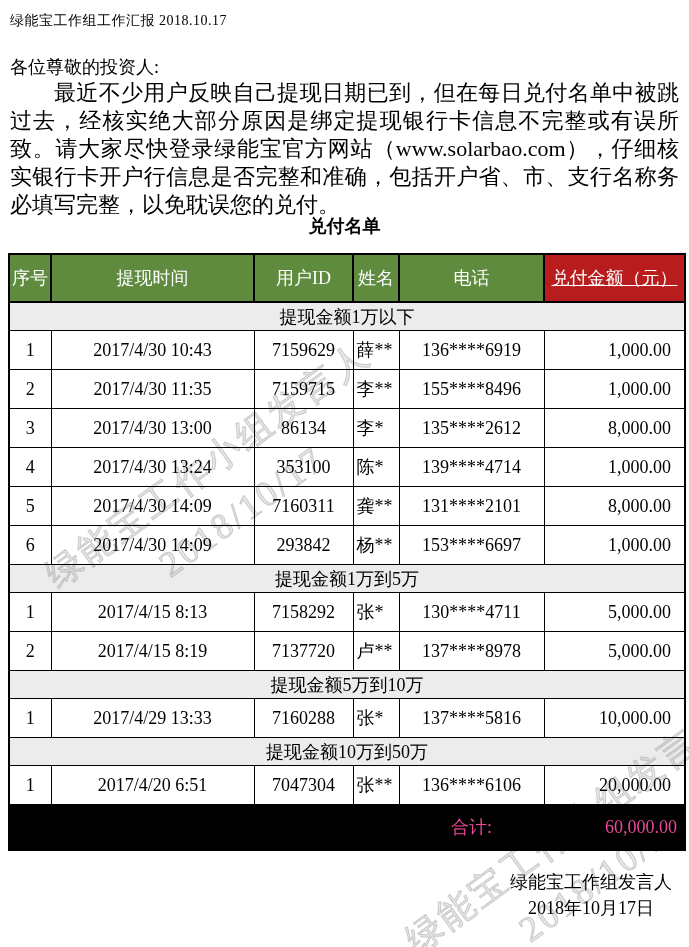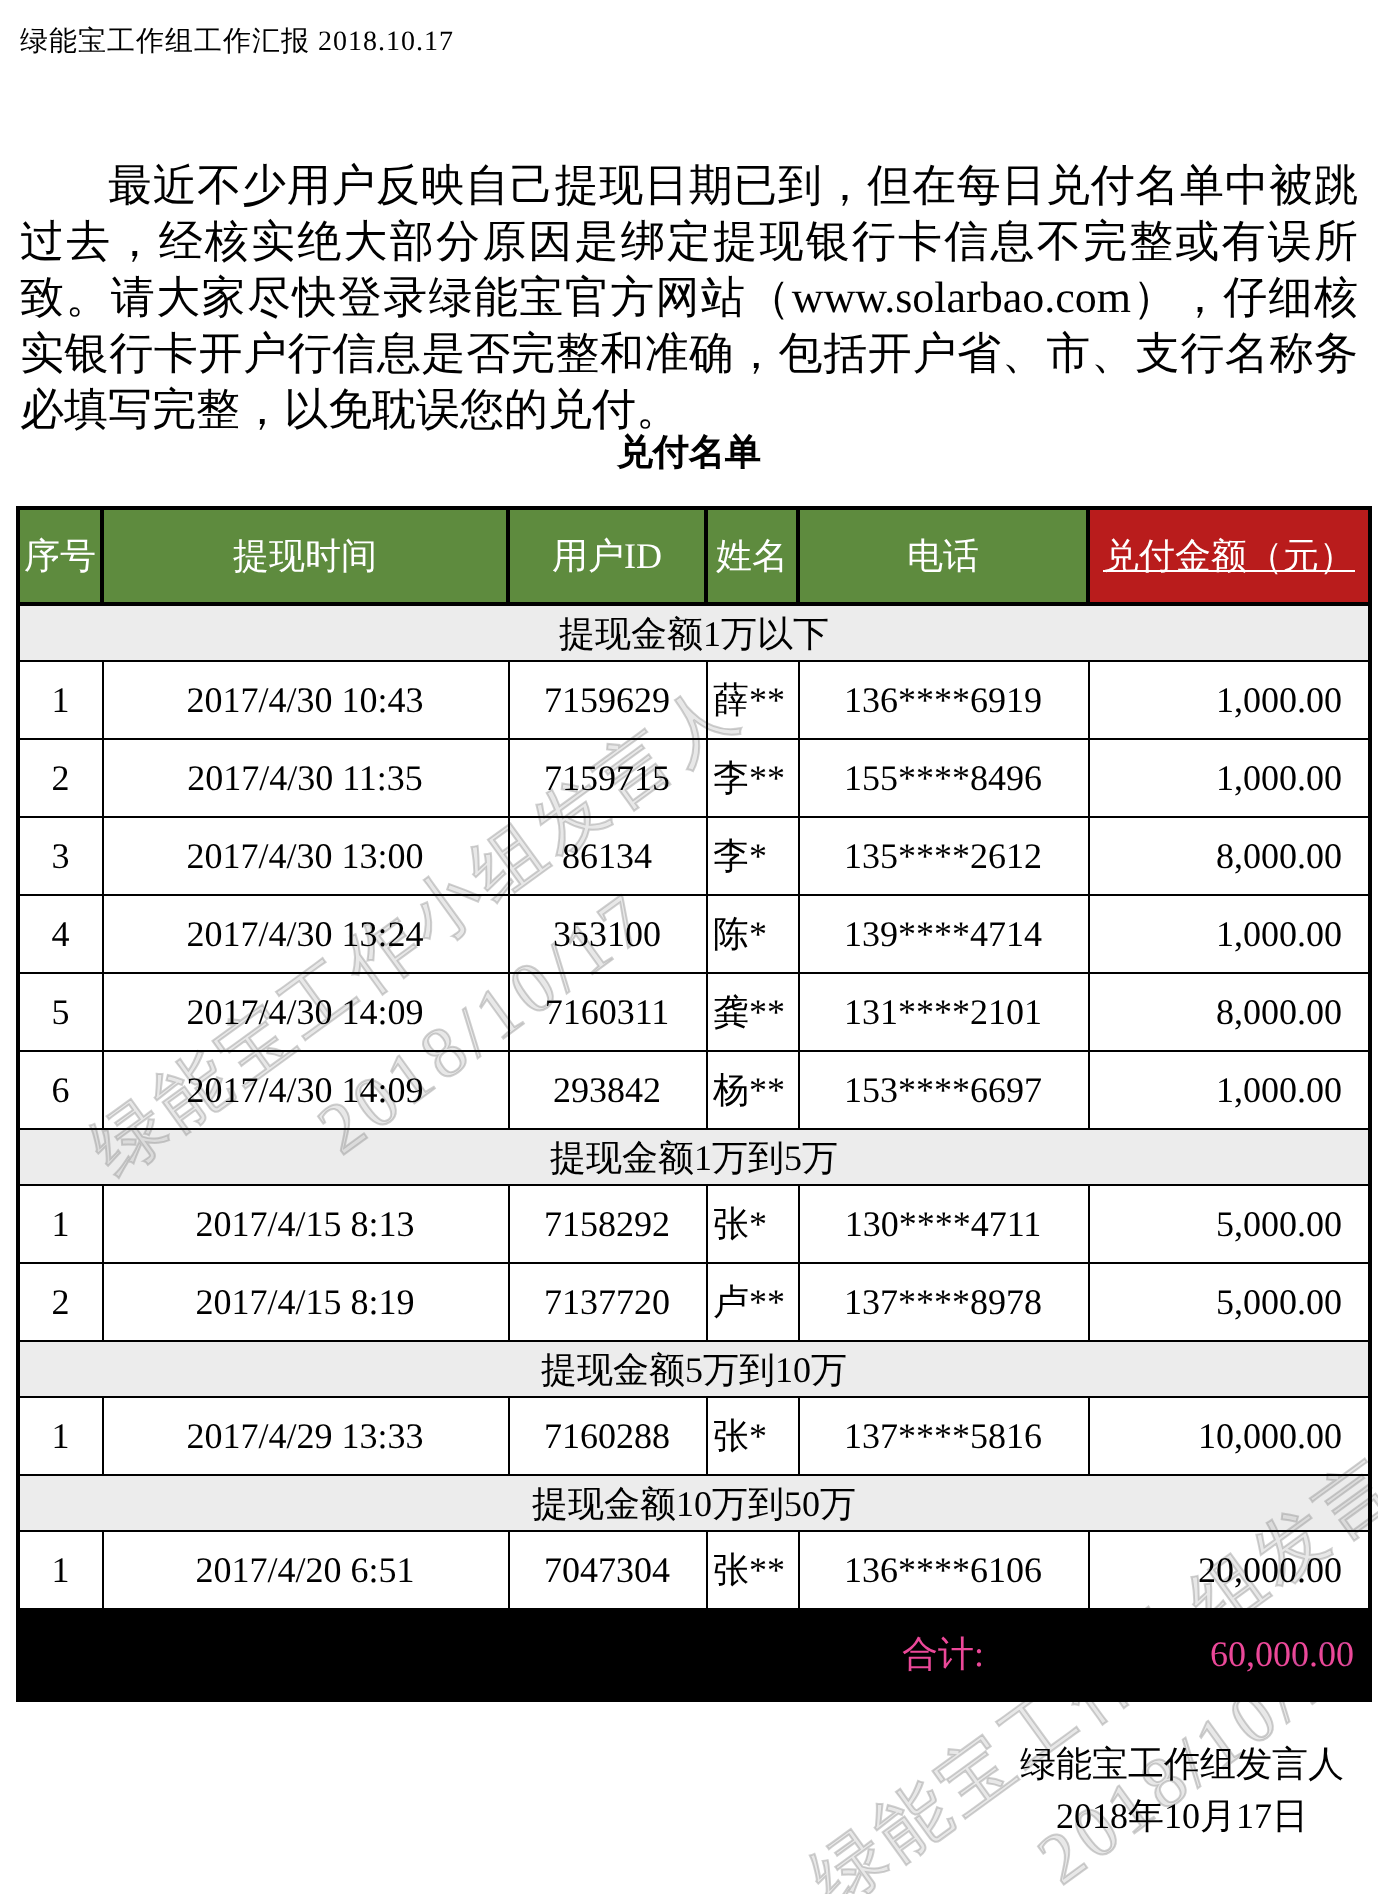--- a/index.html
+++ b/index.html
@@ -50,20 +50,21 @@
   }
   .wm1 { left:30px;  top:430px; }
   .wm2 { left:390px; top:795px; }
 </style>
 </head>
 <body>
 
 <div class="page">
 
   <div class="report-title">绿能宝工作组工作汇报 2018.10.17</div>
+  <div class="salutation">各位尊敬的投资人:</div>
   <p class="body-paragraph">最近不少用户反映自己提现日期已到，但在每日兑付名单中被跳过去，经核实绝大部分原因是绑定提现银行卡信息不完整或有误所致。请大家尽快登录绿能宝官方网站（www.solarbao.com），仔细核实银行卡开户行信息是否完整和准确，包括开户省、市、支行名称务必填写完整，以免耽误您的兑付。</p>
 
   <div class="table-title">兑付名单</div>
 
   <table class="payment">
     <colgroup>
         <col style="width: 42px;">
         <col style="width: 203px;">
         <col style="width: 99px;">
         <col style="width: 46px;">

